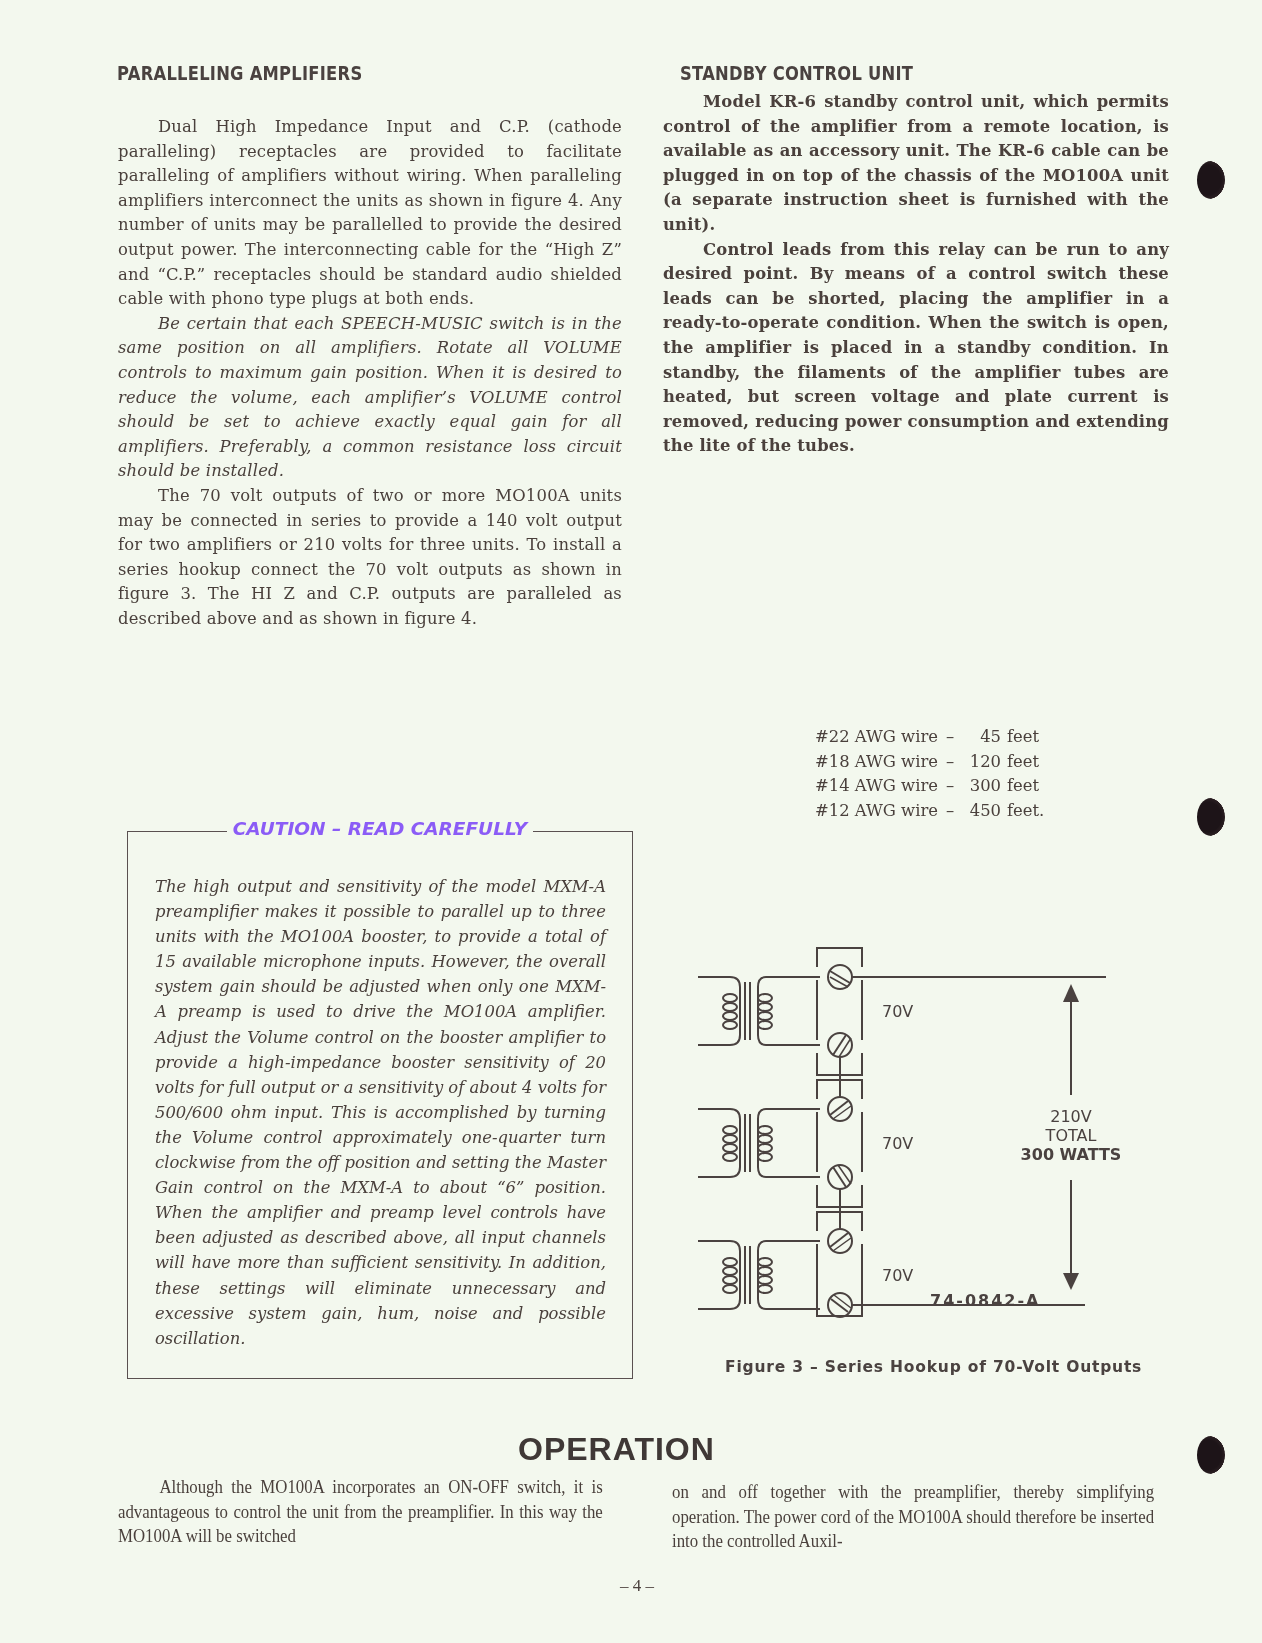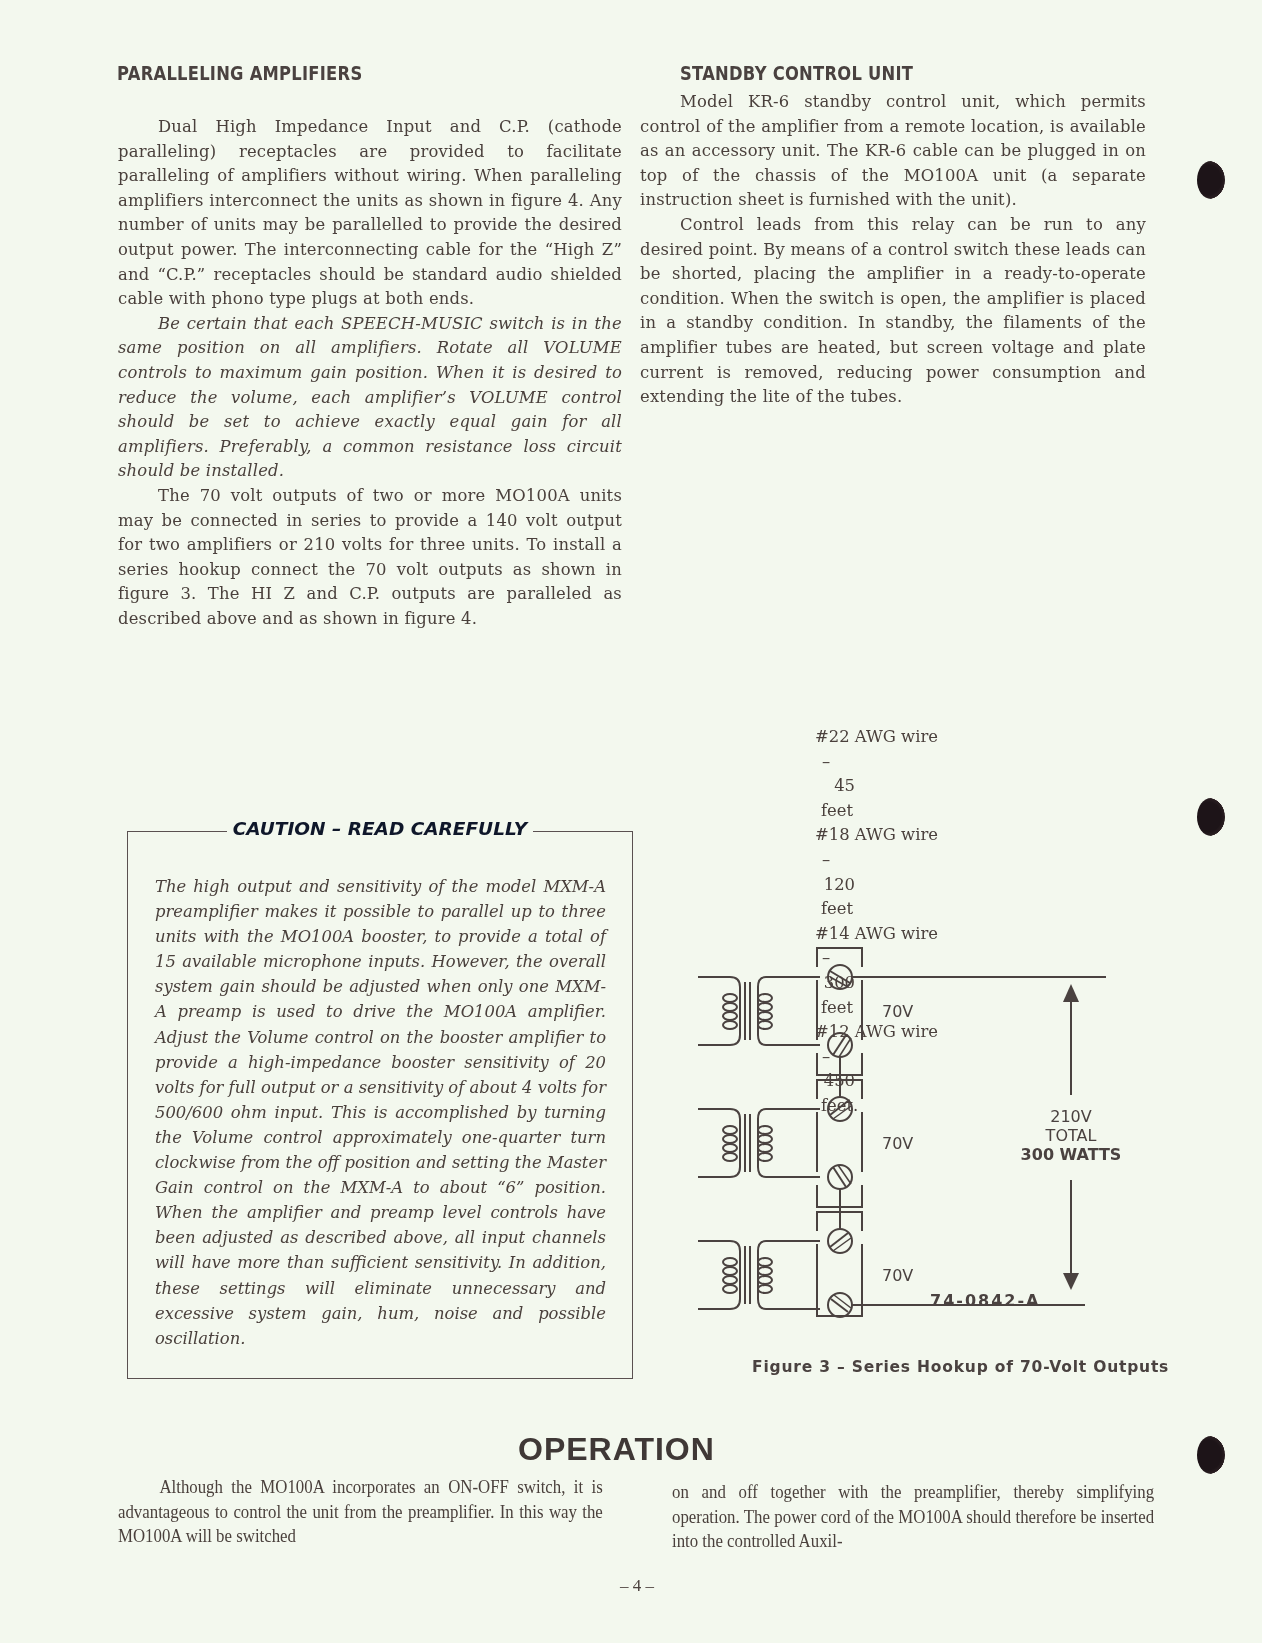--- a/index.html
+++ b/index.html
@@ -31,25 +31,25 @@
     border: 1.5px solid #5a5050;
     padding: 14px 26px 10px 27px;
     box-sizing: border-box;
   }
   .caution-title {
     position: absolute; top: -14px; left: 0; right: 0; text-align: center;
   }
   .caution-title span {
     background: #f3f8ee; padding: 0 6px;
     font-family: "DejaVu Sans", "Liberation Sans", sans-serif;
-    font-weight: bold; font-style: italic; font-size: 18.5px; color: #0f172a;
+    font-weight: bold; font-style: italic; font-size: 18.5px; color: #8b5cf6;
   }
   .caution-body { font-style: italic; font-size: 16.4px; line-height: 25.1px; text-align: justify; }
   .wire-table { font-size: 16.4px; line-height: 24.6px; }
-  .wire-table .row { display: flex; flex-direction: column; }
+  .wire-table .row { display: flex; }
   .wire-table .g { width: 124px; }
   .wire-table .d { width: 22px; text-align: center; }
   .wire-table .v { width: 40px; text-align: right; }
   .wire-table .u { padding-left: 6px; }
   .diagram-label {
     font-family: "DejaVu Sans", "Liberation Sans", sans-serif; font-size: 16px; fill: #4a4240;
   }
   .fig-caption {
     font-family: "DejaVu Sans", "Liberation Sans", sans-serif; font-weight: bold; font-size: 15.5px;
     letter-spacing: 0.8px; color: #4a4240;
@@ -82,21 +82,21 @@
 
 <div class="caution-box abs" style="left:127px; top:831px; width:506px; height:548px;">
   <div class="caution-title">
     <span>CAUTION – READ CAREFULLY</span>
   </div>
   <div class="caution-body" style="margin-top:28px;">The high output and sensitivity of the model MXM-A preamplifier makes it possible to parallel up to three units with the MO100A booster, to provide a total of 15 available microphone inputs. However, the overall system gain should be adjusted when only one MXM-A preamp is used to drive the MO100A amplifier. Adjust the Volume control on the booster amplifier to provide a high-impedance booster sensitivity of 20 volts for full output or a sensitivity of about 4 volts for 500/600 ohm input. This is accomplished by turning the Volume control approximately one-quarter turn clockwise from the off position and setting the Master Gain control on the MXM-A to about “6” position. When the amplifier and preamp level controls have been adjusted as described above, all input channels will have more than sufficient sensitivity. In addition, these settings will eliminate unnecessary and excessive system gain, hum, noise and possible oscillation.</div>
 </div>
 
 <h2 class="h-sect abs" style="left:680px; top:62px;">STANDBY CONTROL UNIT</h2>
 
-<div class="col abs" style="left:640px; top:90px; width:506px;">
+<div class="col abs" style="left:663px; top:90px; width:506px;font-weight:bold;">
   <p class="indent">Model KR-6 standby control unit, which permits control of the amplifier from a remote location, is available as an accessory unit. The KR-6 cable can be plugged in on top of the chassis of the MO100A unit (a separate instruction sheet is furnished with the unit).</p>
   <p class="indent">Control leads from this relay can be run to any desired point. By means of a control switch these leads can be shorted, placing the amplifier in a ready-to-operate condition. When the switch is open, the amplifier is placed in a standby condition. In standby, the filaments of the amplifier tubes are heated, but screen voltage and plate current is removed, reducing power consumption and extending the lite of the tubes.</p>
 </div>
 
 <div class="wire-table abs" style="left:815px; top:725px;">
   <div class="row">
     <span class="g">#22 AWG wire</span>
     <span class="d">–</span>
     <span class="v">45</span>
     <span class="u">feet</span>
@@ -210,21 +210,21 @@
   <text class="diagram-label" x="192" y="209">70V</text>
   <text class="diagram-label" x="192" y="341">70V</text>
 
   <text class="diagram-label" x="381" y="182" text-anchor="middle">210V</text>
   <text class="diagram-label" x="381" y="201" text-anchor="middle">TOTAL</text>
   <text class="diagram-label" x="381" y="220" text-anchor="middle" font-weight="bold">300 WATTS</text>
 
   <text class="diagram-label" x="240" y="366" font-weight="bold" font-size="14" letter-spacing="2">74-0842-A</text>
 </svg>
 
-<div class="fig-caption abs" style="left:752px; top:1358px;">Figure 3 – Series Hookup of 70-Volt Outputs</div>
+<div class="fig-caption abs" style="left:725px; top:1358px;">Figure 3 – Series Hookup of 70-Volt Outputs</div>
 
 <div class="op-title abs" style="left:518px; top:1431px;">OPERATION</div>
 
 <div class="op-col abs" style="left:118px; top:1475px; width:527px;">
   <p style="margin:0; text-indent:45px;">Although the MO100A incorporates an ON-OFF switch, it is advantageous to control the unit from the preamplifier. In this way the MO100A will be switched</p>
 </div>
 <div class="op-col abs" style="left:672px; top:1480px; width:524px;">
   <p style="margin:0;">on and off together with the preamplifier, thereby simplifying operation. The power cord of the MO100A should therefore be inserted into the controlled Auxil-</p>
 </div>
 

